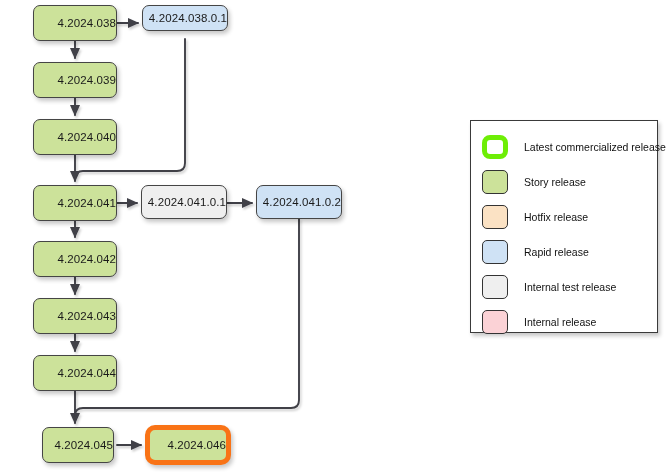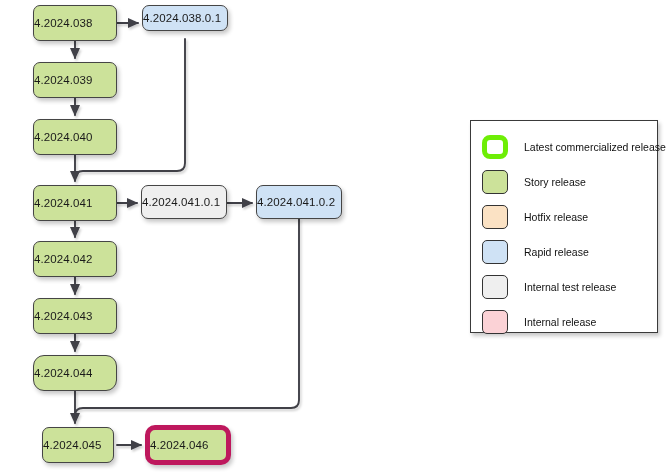--- a/index.html
+++ b/index.html
@@ -28,34 +28,34 @@
     height: 476px;
     pointer-events: none;
   }
   .node {
     position: absolute;
     box-sizing: border-box;
     border-radius: 7px;
     border: 1.6px solid #454545;
     display: flex;
     align-items: center;
-    justify-content: flex-start;
+    justify-content: flex-end;
     font-size: 11.5px;
     color: #1a1a1a;
     letter-spacing: 0.1px;
     white-space: nowrap;
     box-shadow: 2px 3px 4px rgba(0,0,0,0.22);
     z-index: 5;
   }
   .node.story   { background: #cce29a; }
   .node.rapid   { background: #cfe2f5; }
   .node.test    { background: #efefef; }
   .node.latest  {
     background: #cce29a;
-    border: 5px solid #be185d;
+    border: 5px solid #f97316;
     border-radius: 10px;
     box-shadow: 2px 3px 4px rgba(0,0,0,0.22);
   }
 
   
   #legend {
     position: absolute;
     left: 470px;
     top: 120px;
     width: 188px;
@@ -173,21 +173,21 @@
   </div>
 
   <div class="node story" style="left:33px; top:241px; width:84px; height:36px;">
     <span>4.2024.042</span>
   </div>
 
   <div class="node story" style="left:33px; top:298px; width:84px; height:36px;">
     <span>4.2024.043</span>
   </div>
 
-  <div class="node story" style="left:33px; top:355px; width:84px; height:36px;border-radius:11px;">
+  <div class="node story" style="left:33px; top:355px; width:84px; height:36px;">
     <span>4.2024.044</span>
   </div>
 
   <div class="node story" style="left:33px; top:427px; width:72px; height:36px;margin-left:9px;">
     <span>4.2024.045</span>
   </div>
 
   <div class="node latest" style="left:145px; top:425px; width:86px; height:40px;">
     <span>4.2024.046</span>
   </div>

